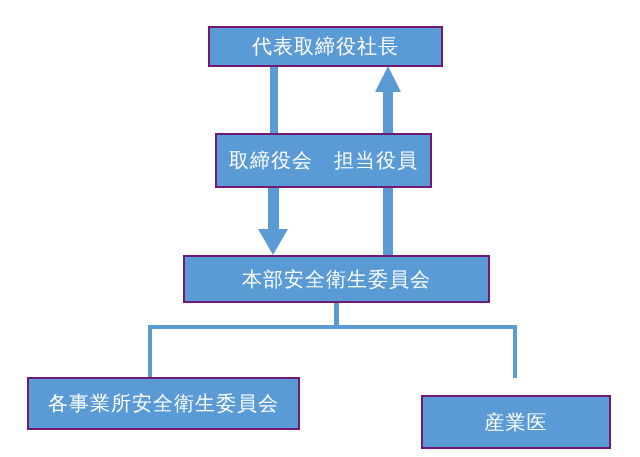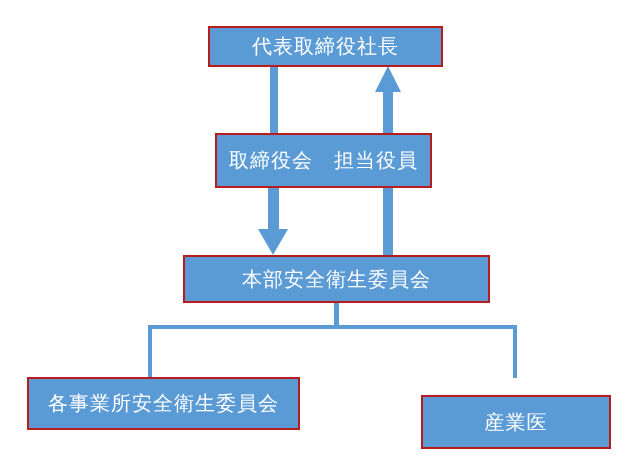--- a/index.html
+++ b/index.html
@@ -8,21 +8,21 @@
     width: 640px;
     height: 457px;
     background: #ffffff;
     overflow: hidden;
     font-family: "DejaVu Serif", "Liberation Serif", serif;
   }
   .node {
     position: absolute;
     box-sizing: border-box;
     background: #5B9BD5;
-    border: 2px solid #b91c1c;
+    border: 2px solid #701a75;
     color: #ffffff;
     display: flex;
     align-items: center;
     justify-content: center;
     font-size: 20px;
     letter-spacing: 1px;
     white-space: nowrap;
   }
   .conn {
     position: absolute;

